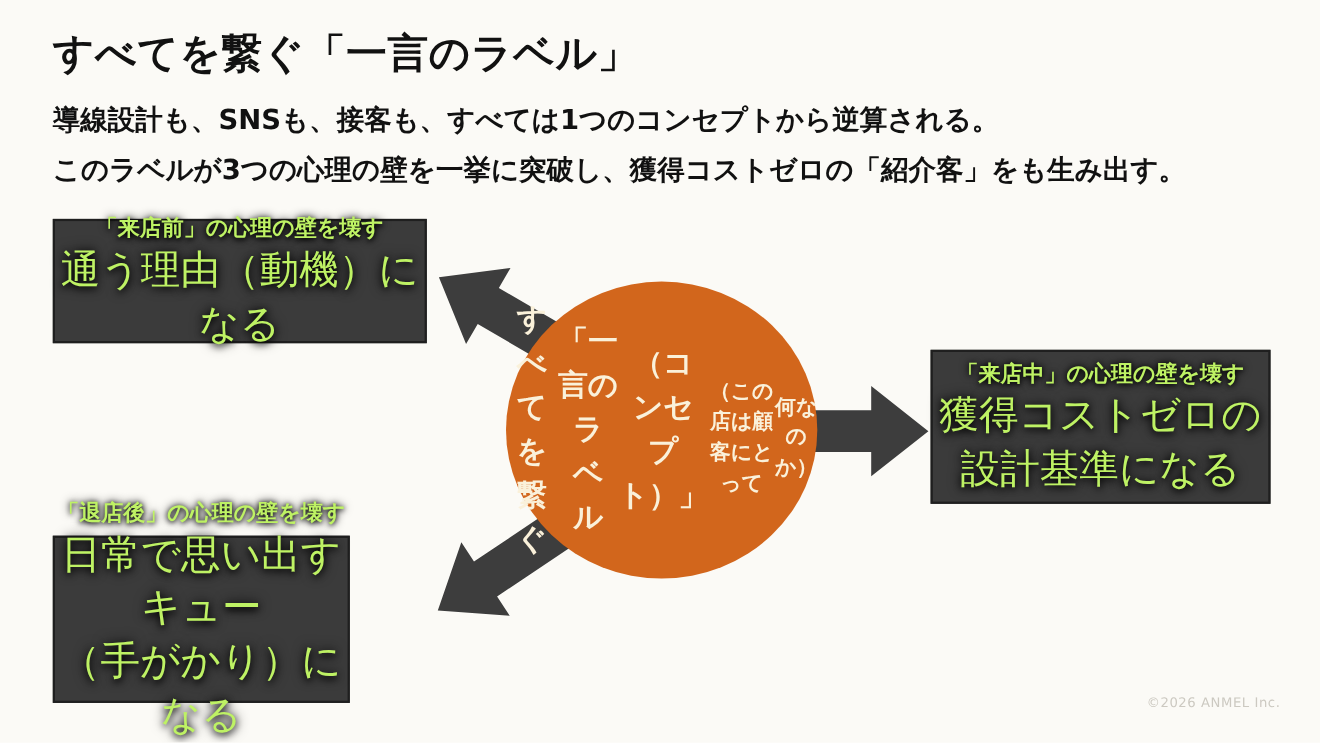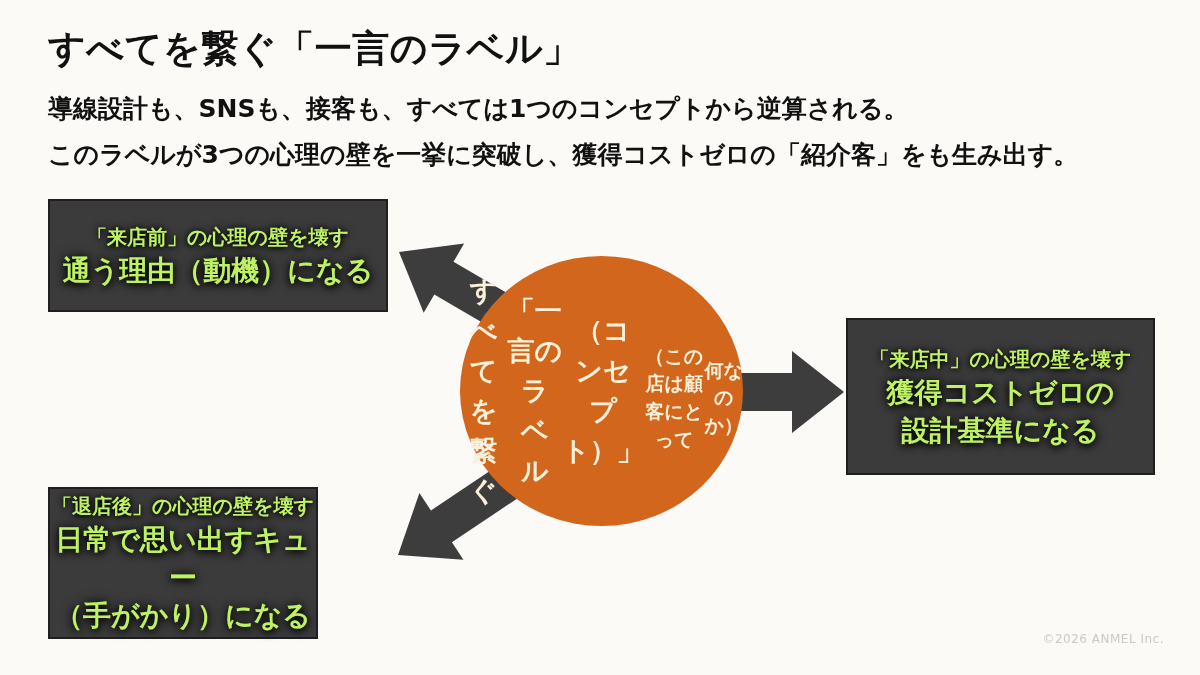--- a/index.html
+++ b/index.html
@@ -32,25 +32,25 @@
     position:absolute;z-index:2;background:var(--box-bg);
     border:2px solid var(--box-border);box-sizing:border-box;
     display:flex;flex-direction:column;align-items:center;justify-content:center;
     text-align:center;color:#bef264;
   }
   .box-heading{
     font-size:20px;font-weight:700;line-height:1.5;
     text-shadow:0 1px 5px #000,0 0 9px #000;
   }
   .box-line{
-    font-size:28px;font-weight:700;line-height:1.35;
+    font-size:36px;font-weight:400;line-height:1.35;
     text-shadow:0 2px 7px #000,0 0 12px #000;
   }
   .box-before{left:48px;top:199px;width:340px;height:113px;}
-  .box-during{left:846px;top:318px;width:309px;height:157px;}
+  .box-during{left:846px;top:318px;width:309px;height:140px;}
   .box-after{left:48px;top:487px;width:270px;height:152px;}
   .footer{
     position:absolute;right:36px;top:632px;
     font-size:12px;color:var(--footer);font-weight:400;letter-spacing:0.5px;
   }
 </style>
 </head>
 <body>
 
 <div class="canvas">

